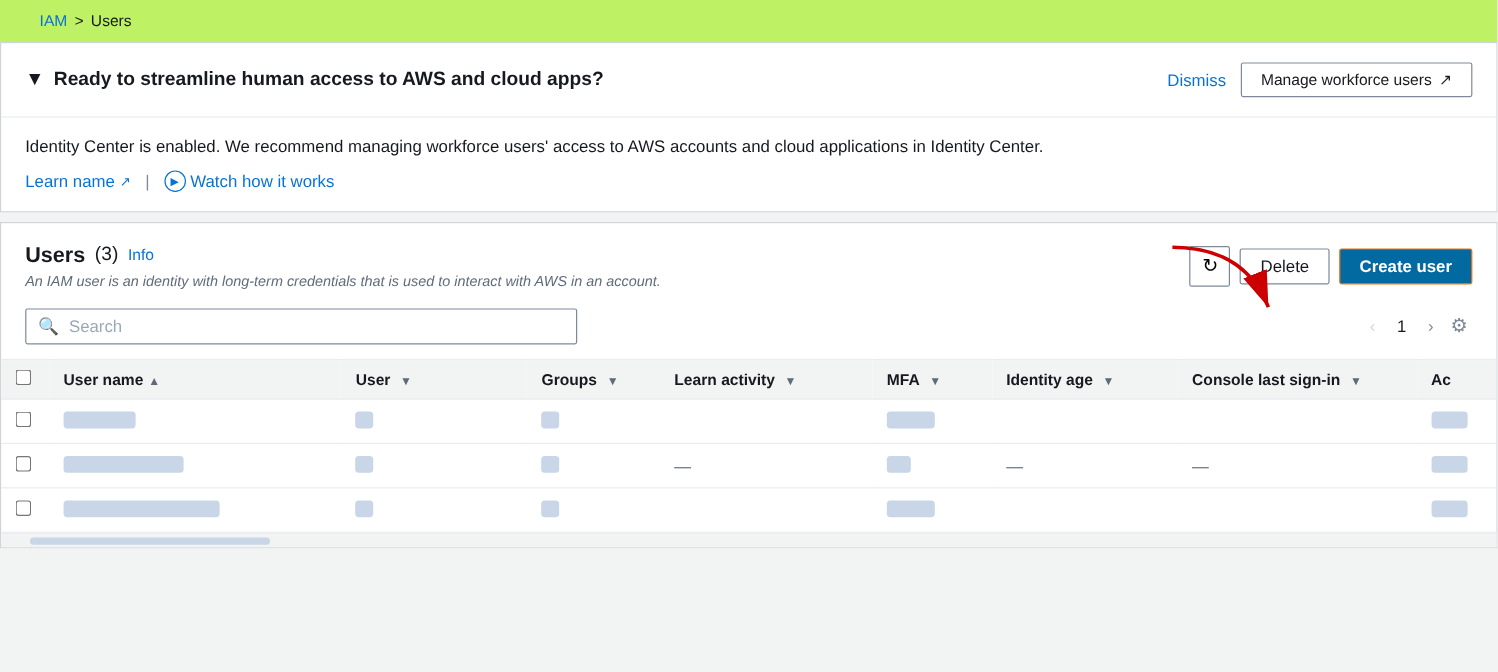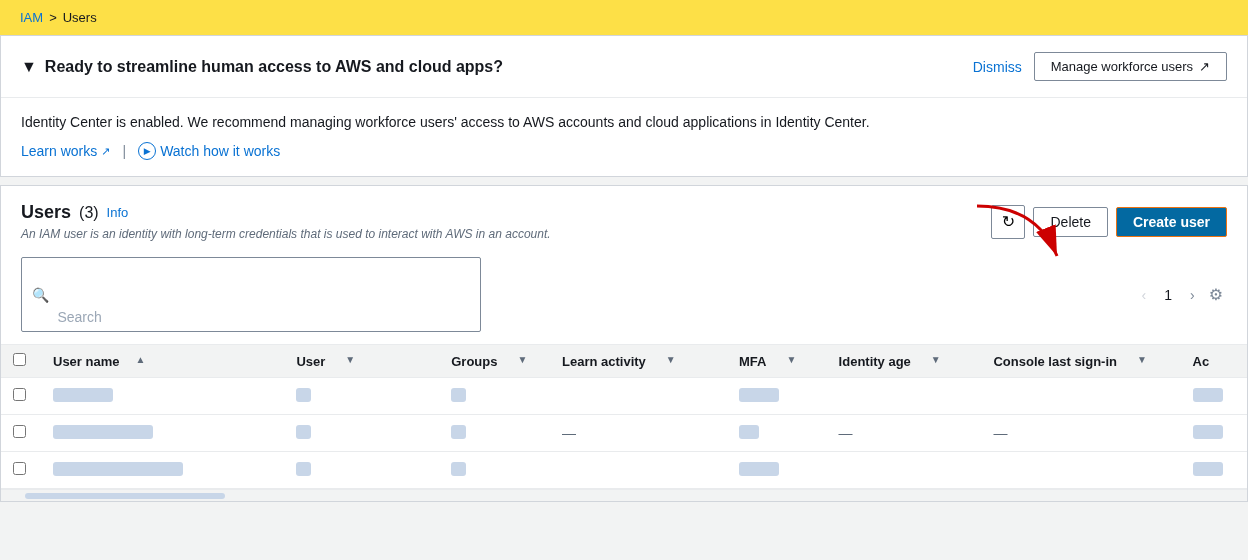--- a/index.html
+++ b/index.html
@@ -9,23 +9,23 @@
       background: #f2f3f3;
       color: #16191f;
       min-width: 1248px;
     }
 
     
     .breadcrumb {
       display: flex;
       align-items: center;
       gap: 6px;
-      padding: 10px 20px;
+      padding: 10px 33px;
       font-size: 13px;
-      background: #fde047;
+      background: #bef264;
     }
     .breadcrumb a {
       color: #0972d3;
       text-decoration: none;
     }
     .breadcrumb-current {
       color: #16191f;
     }
 
     
@@ -198,21 +198,20 @@
       margin-right: 8px;
       font-size: 14px;
     }
     .search-input {
       border: none;
       outline: none;
       font-size: 14px;
       color: #c2410c;
       width: 100%;
       background: transparent;
-      margin-top: 45px;
     }
     .search-input::placeholder { color: #9ba7b6; }
     .pagination-btn {
       background: none;
       border: none;
       cursor: pointer;
       color: #7d8998;
       font-size: 14px;
       padding: 4px 6px;
     }
@@ -254,22 +253,22 @@
       padding: 10px 12px;
       border-bottom: 1px solid #e9ebed;
       font-size: 14px;
       color: #16191f;
     }
     .users-table td:first-child {
       width: 40px;
     }
     .th-sort {
       display: flex;
-      align-items: flex-start;
-      gap: 16px;
+      align-items: flex-end;
+      gap: 4px;
     }
     .sort-icon { font-size: 10px; color: #5f6b7a; }
     .filter-icon { font-size: 10px; color: #5f6b7a; margin-left: 4px; }
 
     .blurred-text {
       display: inline-block;
       background: #c8d6e8;
       border-radius: 3px;
       color: transparent;
       user-select: none;
@@ -325,21 +324,21 @@
       <button class="btn-manage">
         <span>Manage workforce users</span>
         <span>↗</span>
       </button>
     </div>
   </div>
   <div class="banner-body">
     <p class="banner-description">Identity Center is enabled. We recommend managing workforce users' access to AWS accounts and cloud applications in Identity Center.</p>
     <div class="banner-links">
       <a href="#" class="banner-link">
-        <span>Learn works</span>
+        <span>Learn name</span>
         <span style="font-size:11px;">↗</span>
       </a>
       <span class="link-separator">|</span>
       <a href="#" class="banner-link">
         <span style="display:inline-flex;align-items:center;justify-content:center;width:18px;height:18px;border:1.5px solid #0972d3;border-radius:50%;font-size:9px;color:#0972d3;">▶</span>
         <span>Watch how it works</span>
       </a>
     </div>
   </div>
 </div>

